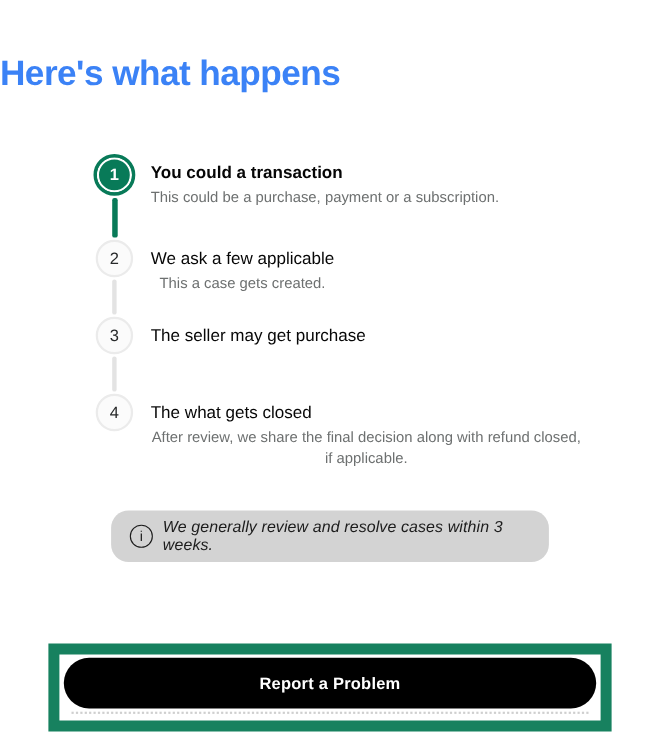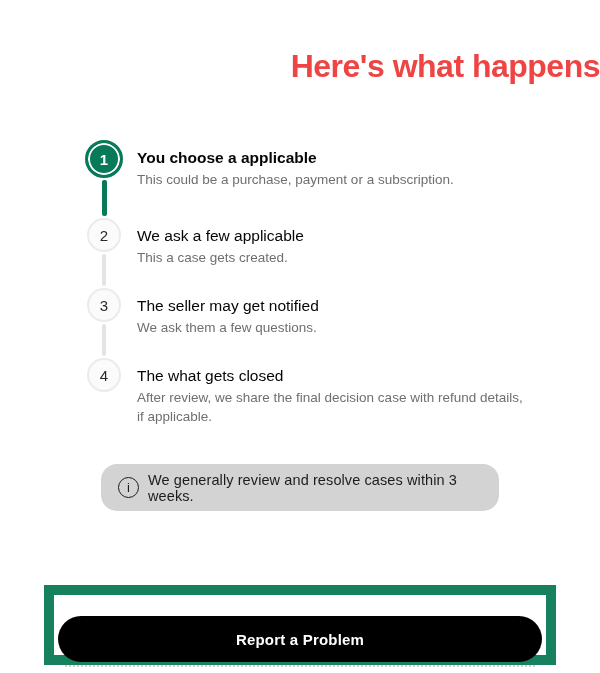--- a/index.html
+++ b/index.html
@@ -9,26 +9,26 @@
     height: 673px;
     font-family: "Liberation Sans", sans-serif;
     color: #050505;
     overflow: hidden;
   }
   .screen { width: 600px; height: 673px; position: relative; }
 
   
   .page-title {
     margin-top: 46px;
-    text-align: right;
+    text-align: left;
     font-size: 32px;
     line-height: 40px;
     font-weight: 800;
     letter-spacing: -0.5px;
-    color: #ef4444;
+    color: #3b82f6;
   }
 
   
   .stepper { margin-top: 54px; padding-left: 84px; }
   .step { display: flex; }
   .step--1 { min-height: 78px; }
   .step--2, .step--3 { min-height: 70px; }
   .step-rail {
     width: 40px;
     flex-shrink: 0;
@@ -64,20 +64,21 @@
   .step-line--green { background: #087a58; width: 5px; }
   .step-body { margin-left: 13px; padding-top: 8px; padding-bottom: 14px; }
   .step-title { font-size: 15.5px; line-height: 19px; font-weight: 400; color: #060606; }
   .step--current .step-title { font-weight: 700; }
   .step-desc {
     margin-top: 3px;
     font-size: 13.5px;
     line-height: 19px;
     color: #6d7070;
     max-width: 392px;
+    text-align: center;
   }
 
   
   .notice {
     margin: 24px auto 0;
     width: 398px;
     min-height: 47px;
     background: #d3d3d3;
     border-radius: 16px;
     display: flex;
@@ -88,30 +89,30 @@
   .info-icon {
     width: 21px; height: 21px;
     border: 1.5px solid #1c1c1c;
     border-radius: 50%;
     display: flex; align-items: center; justify-content: center;
     font-size: 13px;
     font-weight: 400;
     color: #1c1c1c;
     flex-shrink: 0;
   }
-  .notice-text { font-size: 14.5px; color: #1c1c1c; letter-spacing: 0.1px; }
+  .notice-text { font-size: 14.5px; color: #1c1c1c; letter-spacing: 0.1px; font-style: italic; }
 
   
   .cta-highlight {
     margin: 74px auto 0;
     width: 512px;
     height: 80px;
     border: 10px solid #17815f;
     background: #ffffff;
-    padding: 21px 4px 0;
+    padding: 3px 4px 0;
   }
   .cta-button {
     display: block;
     width: 100%;
     height: 46px;
     border: none;
     border-radius: 24px;
     background: #000000;
     color: #ffffff;
     font-family: "Liberation Sans", sans-serif;
@@ -134,21 +135,21 @@
   <h1 class="page-title">Here's what happens</h1>
 
   <section class="stepper">
 
     <div class="step step--1 step--current">
       <div class="step-rail">
         <div class="step-circle">1</div>
         <div class="step-line step-line--green"></div>
       </div>
       <div class="step-body">
-        <div class="step-title">You choose a applicable</div>
+        <div class="step-title">You could a transaction</div>
         <div class="step-desc">This could be a purchase, payment or a subscription.</div>
       </div>
     </div>
 
     <div class="step step--2">
       <div class="step-rail">
         <div class="step-circle">2</div>
         <div class="step-line"></div>
       </div>
       <div class="step-body">
@@ -156,32 +157,31 @@
         <div class="step-desc">This a case gets created.</div>
       </div>
     </div>
 
     <div class="step step--3">
       <div class="step-rail">
         <div class="step-circle">3</div>
         <div class="step-line"></div>
       </div>
       <div class="step-body">
-        <div class="step-title">The seller may get notified</div>
-        <div class="step-desc">We ask them a few questions.</div>
+        <div class="step-title">The seller may get purchase</div>
       </div>
     </div>
 
     <div class="step step--4">
       <div class="step-rail">
         <div class="step-circle">4</div>
       </div>
       <div class="step-body">
         <div class="step-title">The what gets closed</div>
-        <div class="step-desc">After review, we share the final decision case with refund details, if applicable.</div>
+        <div class="step-desc">After review, we share the final decision along with refund closed, if applicable.</div>
       </div>
     </div>
 
   </section>
 
   <div class="notice">
     <span class="info-icon">i</span>
     <span class="notice-text">We generally review and resolve cases within 3 weeks.</span>
   </div>
 

